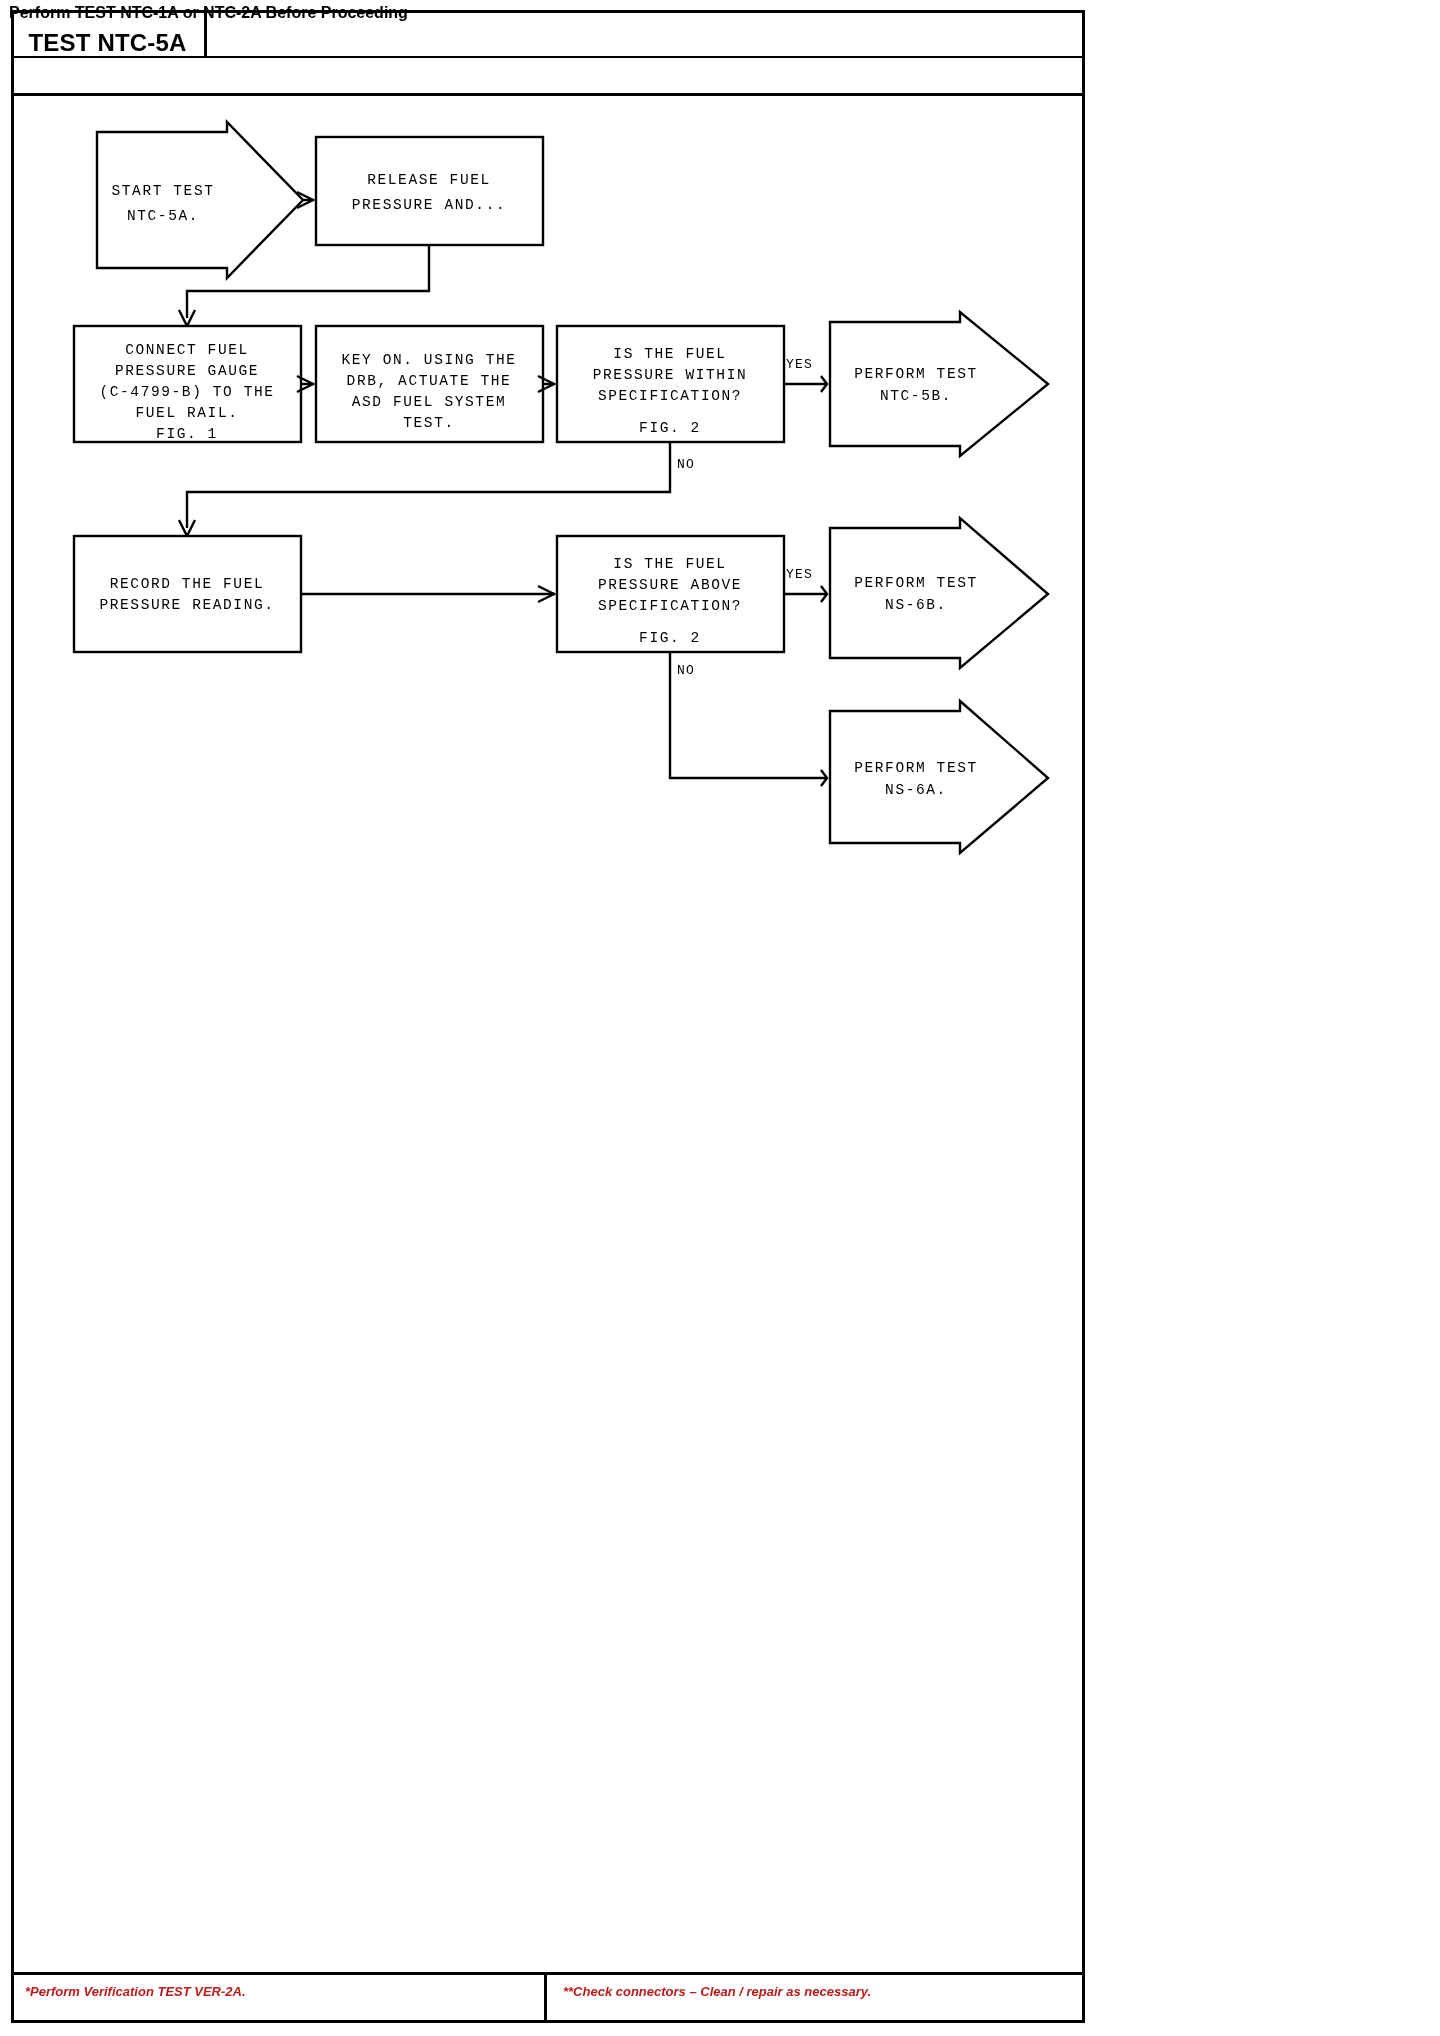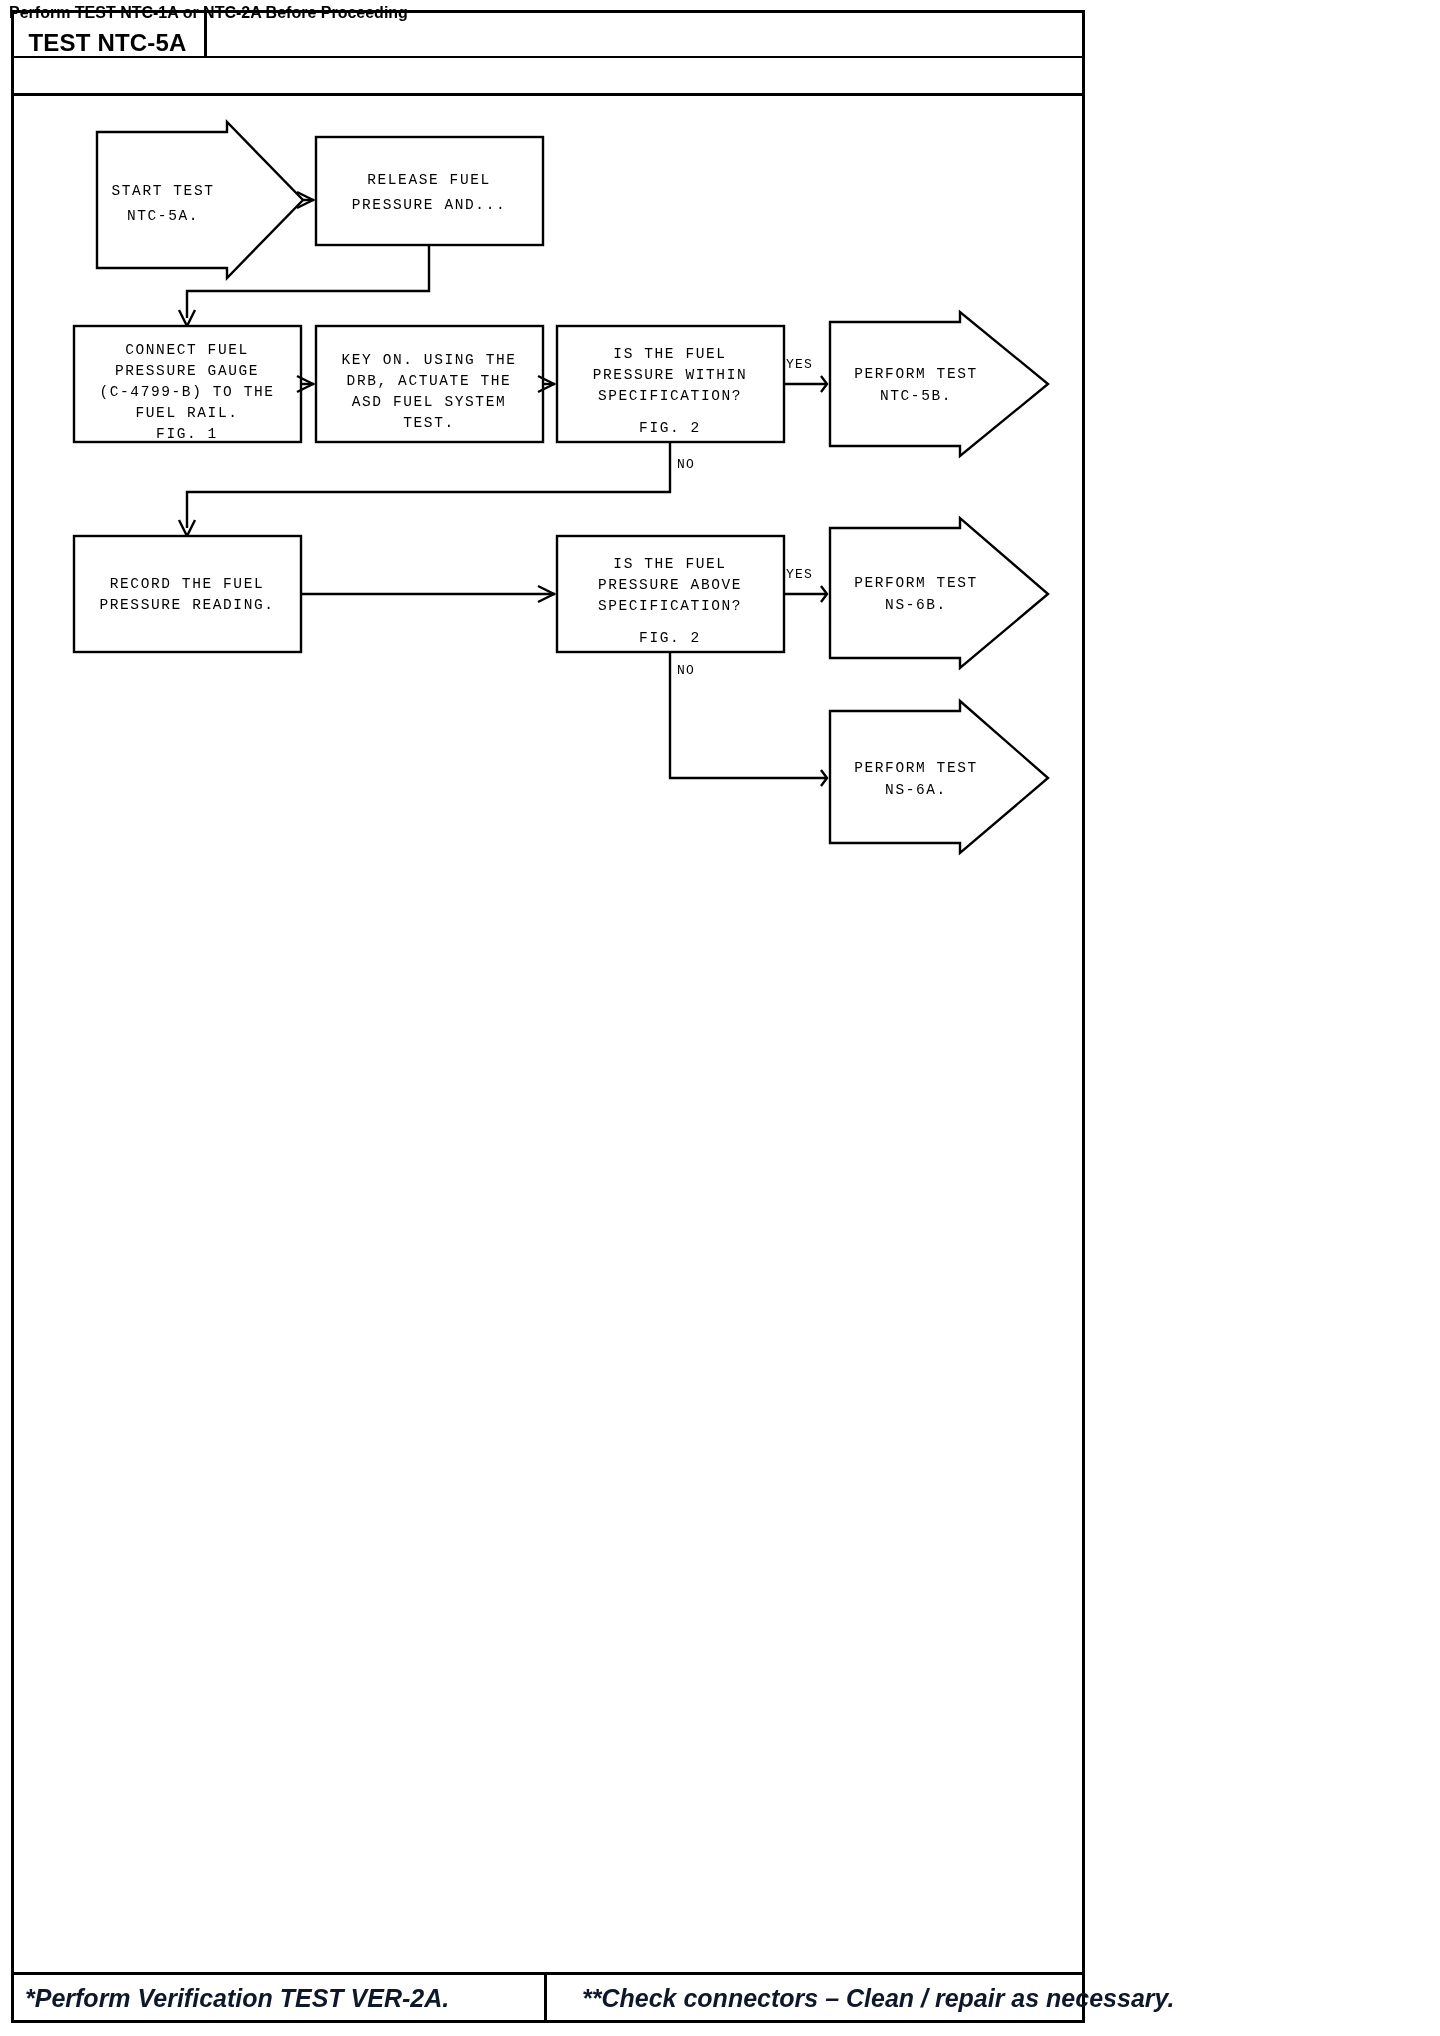--- a/index.html
+++ b/index.html
@@ -102,29 +102,29 @@
     position: absolute;
     left: 544px;
     top: 1972px;
     width: 3px;
     height: 51px;
     background: #000;
   }
   .footer-note {
     position: absolute;
     top: 1984px;
-    font-size: 25px;
+    font-size: 13px;
     font-weight: bold;
     font-style: italic;
-    color: #0f172a;
+    color: #b91c1c;
     font-family: "Liberation Sans", sans-serif;
     white-space: nowrap;
   }
   #footer-note-left { left: 25px; }
-  #footer-note-right { left: 563px; margin-left: 19px; }
+  #footer-note-right { left: 563px; }
 
   
   #flow-canvas {
     position: absolute;
     left: 11px;
     top: 96px;
     width: 1120px;
     height: 1876px;
   }
   svg#flow-svg {

